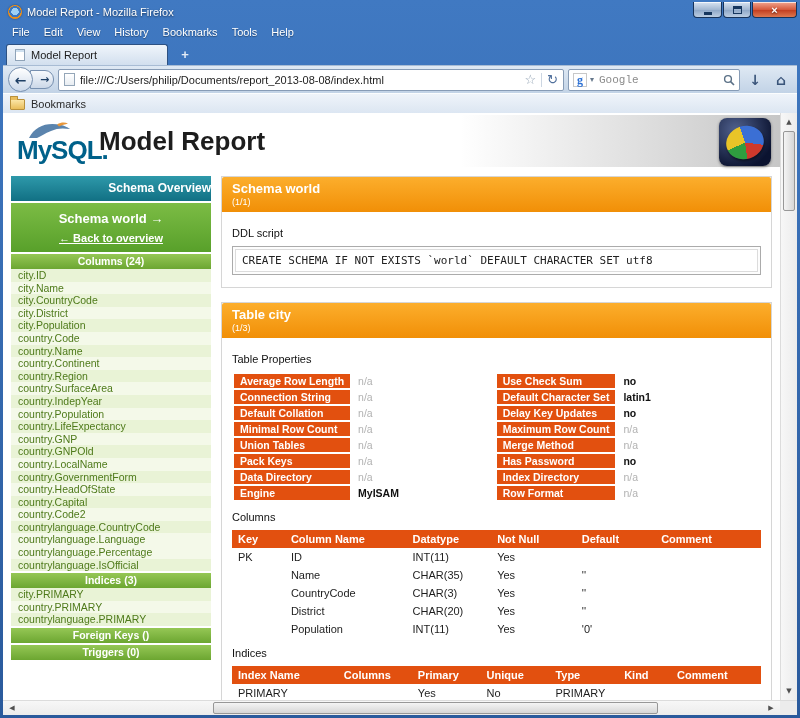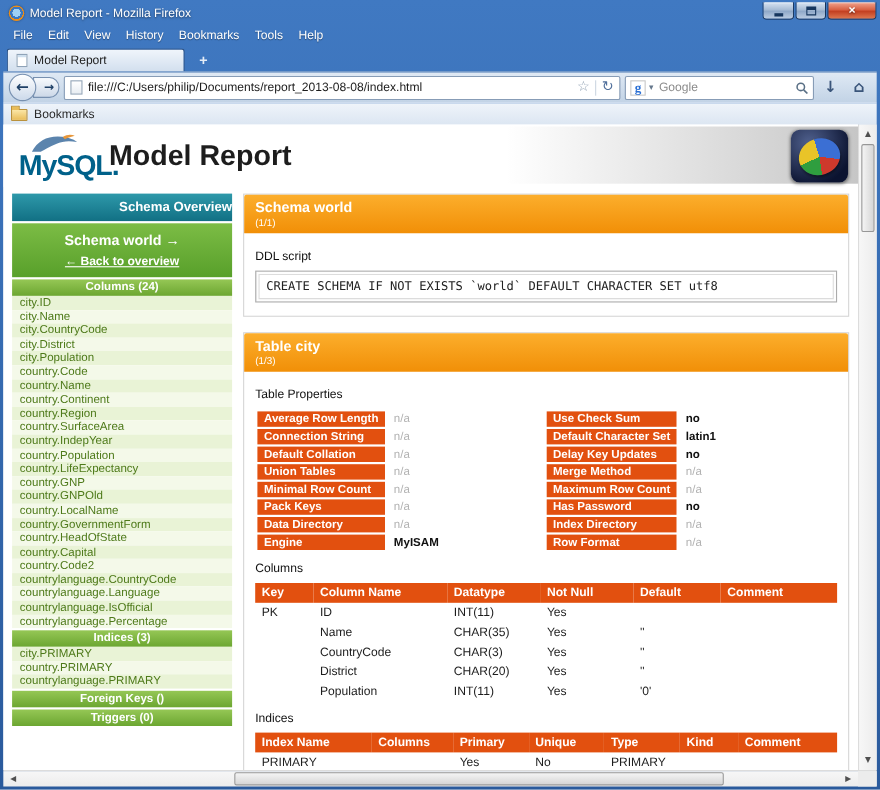--- a/index.html
+++ b/index.html
@@ -58,21 +58,21 @@
   .icon-glyph{font-family:"DejaVu Sans",sans-serif;}
   .star{color:#93a3b4;font-size:13px;flex:none;}
   .vsep{width:1px;height:14px;background:#ccd6e2;flex:none;}
   .reload{color:#51709c;font-size:13px;flex:none;}
   .searchbox{width:172px;height:22px;background:#fff;border:1px solid #879cb6;border-radius:2px;
     display:flex;align-items:center;gap:3px;padding:0 4px;flex:none;}
   .gico{width:14px;height:14px;background:#fff;border:1px solid #c8c8c8;color:#2a6fd4;font-weight:bold;
     font-size:12px;line-height:12px;text-align:center;font-family:"Liberation Serif",serif;flex:none;}
   .sdrop{font-size:8px;color:#66788c;flex:none;}
   .search-input{flex:1;border:none;outline:none;font-size:11px;color:#333;min-width:0;background:transparent;
-    font-family:Liberation Sans, sans-serif;}
+    font-family:Liberation Mono, monospace;}
   .search-input::placeholder{color:#8b8b8b;}
   .mag{flex:none;display:flex;}
   .tool-btn{width:22px;height:22px;display:flex;align-items:center;justify-content:center;font-size:14px;
     color:#3a557a;font-weight:bold;flex:none;}
 
   
   .bookbar{height:20px;background:linear-gradient(#eff4fa,#dce6f2);display:flex;align-items:center;
     padding:0 7px;border-top:1px solid #fbfdfe;}
   .book-item{display:flex;align-items:center;gap:6px;font-size:11px;color:#2a2a2a;}
   .folder-ico{width:15px;height:11px;background:linear-gradient(#fbe6a6,#e9bd5a);border:1px solid #b9913c;
@@ -275,22 +275,22 @@
               <div class="side-item">country.LifeExpectancy</div>
               <div class="side-item alt">country.GNP</div>
               <div class="side-item">country.GNPOld</div>
               <div class="side-item alt">country.LocalName</div>
               <div class="side-item">country.GovernmentForm</div>
               <div class="side-item alt">country.HeadOfState</div>
               <div class="side-item">country.Capital</div>
               <div class="side-item alt">country.Code2</div>
               <div class="side-item">countrylanguage.CountryCode</div>
               <div class="side-item alt">countrylanguage.Language</div>
+              <div class="side-item alt">countrylanguage.Percentage</div>
               <div class="side-item">countrylanguage.IsOfficial</div>
-              <div class="side-item alt">countrylanguage.Percentage</div>
             </div>
           <div class="side-sec">Indices (3)</div>
           <div>
               <div class="side-item">city.PRIMARY</div>
               <div class="side-item alt">country.PRIMARY</div>
               <div class="side-item">countrylanguage.PRIMARY</div>
             </div>
           <div class="side-sec">Foreign Keys ()</div>
           <div class="side-sec">Triggers (0)</div>
         </div>
@@ -329,29 +329,29 @@
                       <td class="p-label">Default Character Set</td>
                       <td class="p-value">latin1</td>
                     </tr>
                     <tr>
                       <td class="p-label">Default Collation</td>
                       <td class="p-value na">n/a</td>
                       <td class="p-label">Delay Key Updates</td>
                       <td class="p-value">no</td>
                     </tr>
                     <tr>
+                      <td class="p-label">Minimal Row Count</td>
+                      <td class="p-value na">n/a</td>
+                      <td class="p-label">Maximum Row Count</td>
+                      <td class="p-value na">n/a</td>
+                    </tr>
+                    <tr>
                       <td class="p-label">Union Tables</td>
                       <td class="p-value na">n/a</td>
                       <td class="p-label">Merge Method</td>
-                      <td class="p-value na">n/a</td>
-                    </tr>
-                    <tr>
-                      <td class="p-label">Minimal Row Count</td>
-                      <td class="p-value na">n/a</td>
-                      <td class="p-label">Maximum Row Count</td>
                       <td class="p-value na">n/a</td>
                     </tr>
                     <tr>
                       <td class="p-label">Pack Keys</td>
                       <td class="p-value na">n/a</td>
                       <td class="p-label">Has Password</td>
                       <td class="p-value">no</td>
                     </tr>
                     <tr>
                       <td class="p-label">Data Directory</td>

